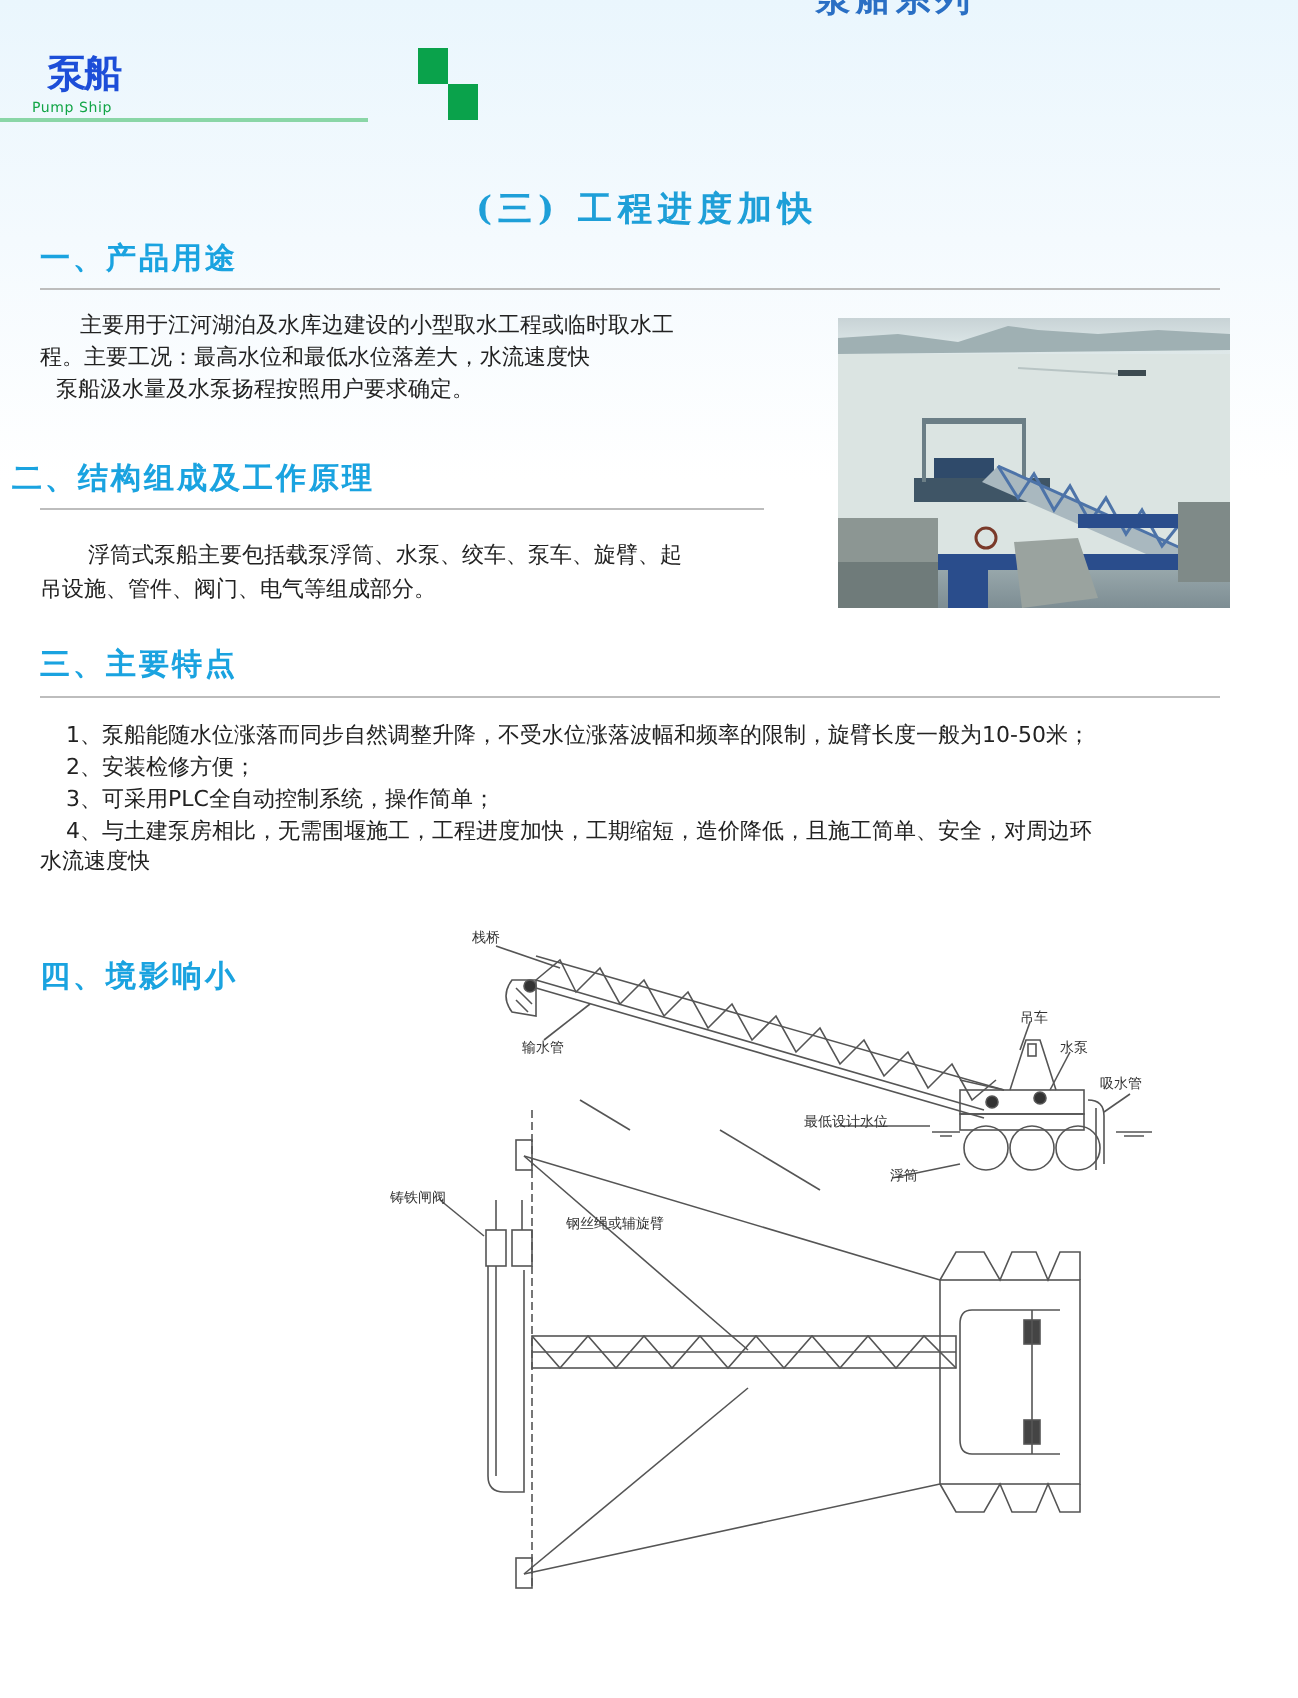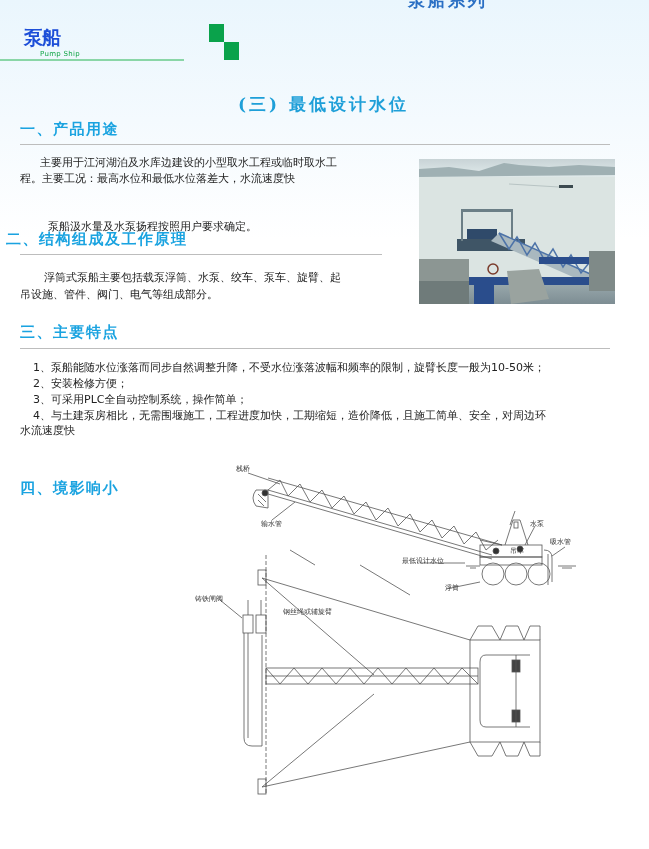--- a/index.html
+++ b/index.html
@@ -9,21 +9,21 @@
       font-family: "DejaVu Sans", sans-serif;
       background: linear-gradient(180deg, #eaf6fd 0px, #f4fafe 120px, #ffffff 240px, #ffffff 849px);
       color: #222;
     }
     .abs { position: absolute; }
     .top-fragment {
       left: 408px; top: -9px; font-size: 17px; font-weight: bold; color: #2a6fc4;
       letter-spacing: 3px; line-height: 18px; white-space: nowrap;
     }
     .brand-cn { left: 24px; top: 27px; font-size: 19px; font-weight: bold; color: #1d4ed8; line-height: 20px; letter-spacing: -1px; }
-    .brand-en { left: 40px; top: 50px; font-size: 7px; color: #12a546; line-height: 8px; letter-spacing: 0.3px; text-align: right; }
+    .brand-en { left: 16px; top: 50px; font-size: 7px; color: #12a546; line-height: 8px; letter-spacing: 0.3px; text-align: right; }
     .brand-line { left: 0; top: 59px; width: 184px; height: 2px; background: #8ad6a7; }
     .sq1 { left: 209px; top: 24px; width: 15px; height: 18px; background: #0aa24b; }
     .sq2 { left: 224px; top: 42px; width: 15px; height: 18px; background: #0aa24b; }
     .page-title { left: 238px; top: 93px; font-family: "DejaVu Serif", serif; font-size: 17px; font-weight: bold; color: #1e9fd8; letter-spacing: 3px; white-space: nowrap; }
     .sec-h { font-size: 15px; font-weight: bold; color: #1aa3e0; letter-spacing: 1.5px; white-space: nowrap; line-height: 18px; }
     .hr { height: 1px; background: #bdbdbd; }
     .para { font-size: 11px; line-height: 15px; color: #222; white-space: nowrap; }
     .photo {
       left: 419px; top: 159px; width: 196px; height: 145px; overflow: hidden;
       background: linear-gradient(180deg, #c8d3d6 0%, #dde7e8 10%, #e9f0ef 30%, #dfe8e7 55%, #b9c8c9 70%, #7d8d93 100%);
@@ -34,27 +34,27 @@
 </head>
 <body>
 
 <div class="abs top-fragment">泵船系列</div>
 <div class="abs brand-cn">泵船</div>
 <div class="abs brand-en">Pump Ship</div>
 <div class="abs brand-line"></div>
 <div class="abs sq1"></div>
 <div class="abs sq2"></div>
 
-<div class="abs page-title">(三) 最低设计水位</div>
+<div class="abs page-title">(三) 工程进度加快</div>
 
 <div class="abs sec-h" style="left:20px; top:120px;">一、产品用途</div>
 <div class="abs hr" style="left:20px; top:144px; width:590px;"></div>
 <div class="abs para" style="left:40px; top:155px;">主要用于江河湖泊及水库边建设的小型取水工程或临时取水工</div>
 <div class="abs para" style="left:20px; top:171px;">程。主要工况：最高水位和最低水位落差大，水流速度快</div>
-<div class="abs para" style="left:48px; top:187px;margin-top:32px;">泵船汲水量及水泵扬程按照用户要求确定。</div>
+<div class="abs para" style="left:28px; top:187px;">泵船汲水量及水泵扬程按照用户要求确定。</div>
 
 <div class="abs sec-h" style="left:6px; top:230px;">二、结构组成及工作原理</div>
 <div class="abs hr" style="left:20px; top:254px; width:362px;"></div>
 <div class="abs para" style="left:44px; top:270px;">浮筒式泵船主要包括载泵浮筒、水泵、绞车、泵车、旋臂、起</div>
 <div class="abs para" style="left:20px; top:287px;">吊设施、管件、阀门、电气等组成部分。</div>
 
 <div class="abs photo">
   <svg width="196" height="145" viewBox="0 0 196 145">
 
     <path d="M0 10 L30 8 L60 12 L85 4 L100 6 L130 8 L160 6 L196 8 L196 16 L0 18 Z" fill="#9fb0b3"></path>
@@ -167,20 +167,20 @@
     <rect x="332" y="210" width="8" height="12" fill="#444"></rect>
     <rect x="332" y="260" width="8" height="12" fill="#444"></rect>
     <line x1="336" y1="205" x2="336" y2="277"></line>
 
     <line x1="110" y1="100" x2="135" y2="115"></line>
     <line x1="40" y1="150" x2="62" y2="168"></line>
   </svg>
 
   <div class="abs diag-label" style="left:56px; top:15px;">栈桥</div>
   <div class="abs diag-label" style="left:81px; top:70px;">输水管</div>
-  <div class="abs diag-label" style="left:330px; top:55px;margin-top:42px;">吊车</div>
+  <div class="abs diag-label" style="left:330px; top:55px;">吊车</div>
   <div class="abs diag-label" style="left:350px; top:70px;">水泵</div>
   <div class="abs diag-label" style="left:370px; top:88px;">吸水管</div>
   <div class="abs diag-label" style="left:222px; top:107px;">最低设计水位</div>
   <div class="abs diag-label" style="left:265px; top:134px;">浮筒</div>
   <div class="abs diag-label" style="left:103px; top:114px;margin-top:44px;">钢丝绳或辅旋臂</div>
   <div class="abs diag-label" style="left:15px; top:145px;">铸铁闸阀</div>
 </div>
 
 </body></html>

